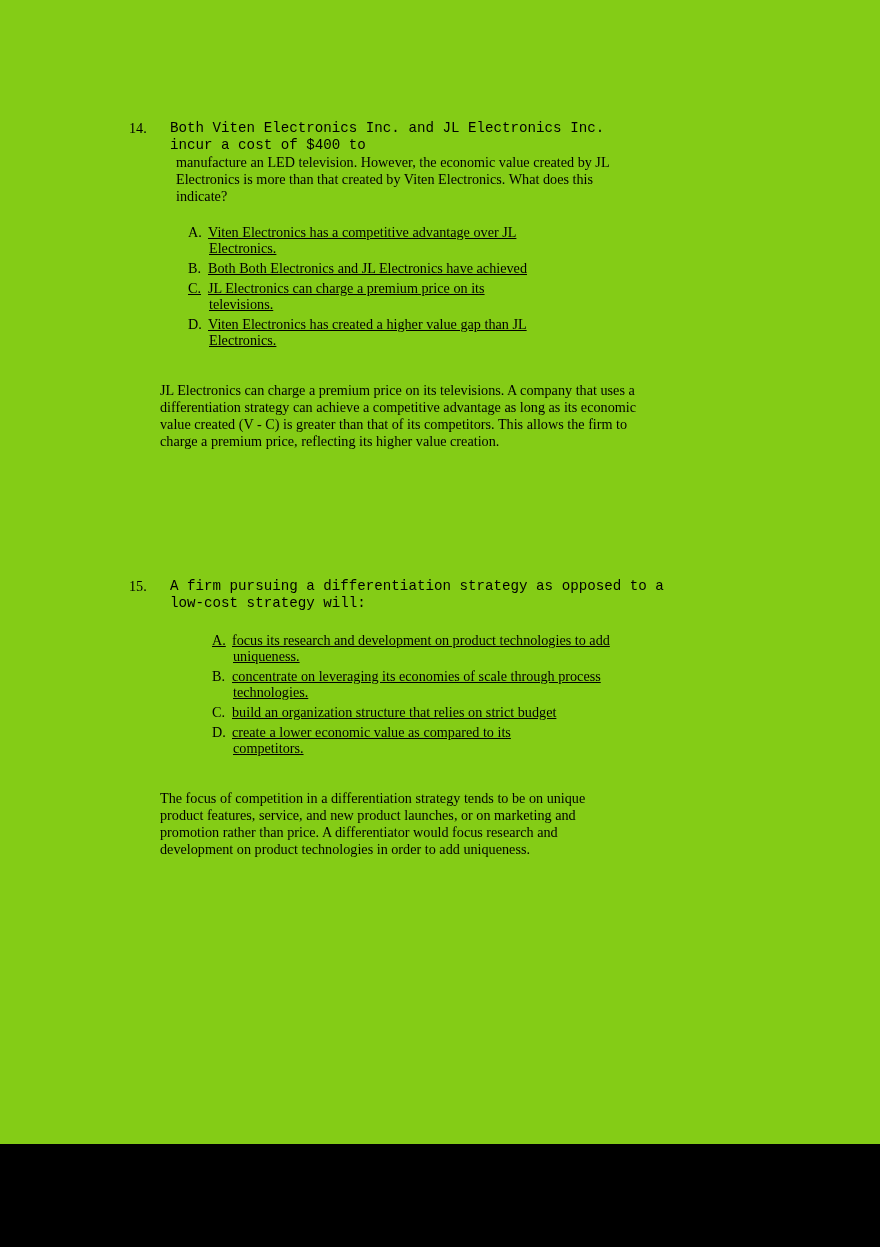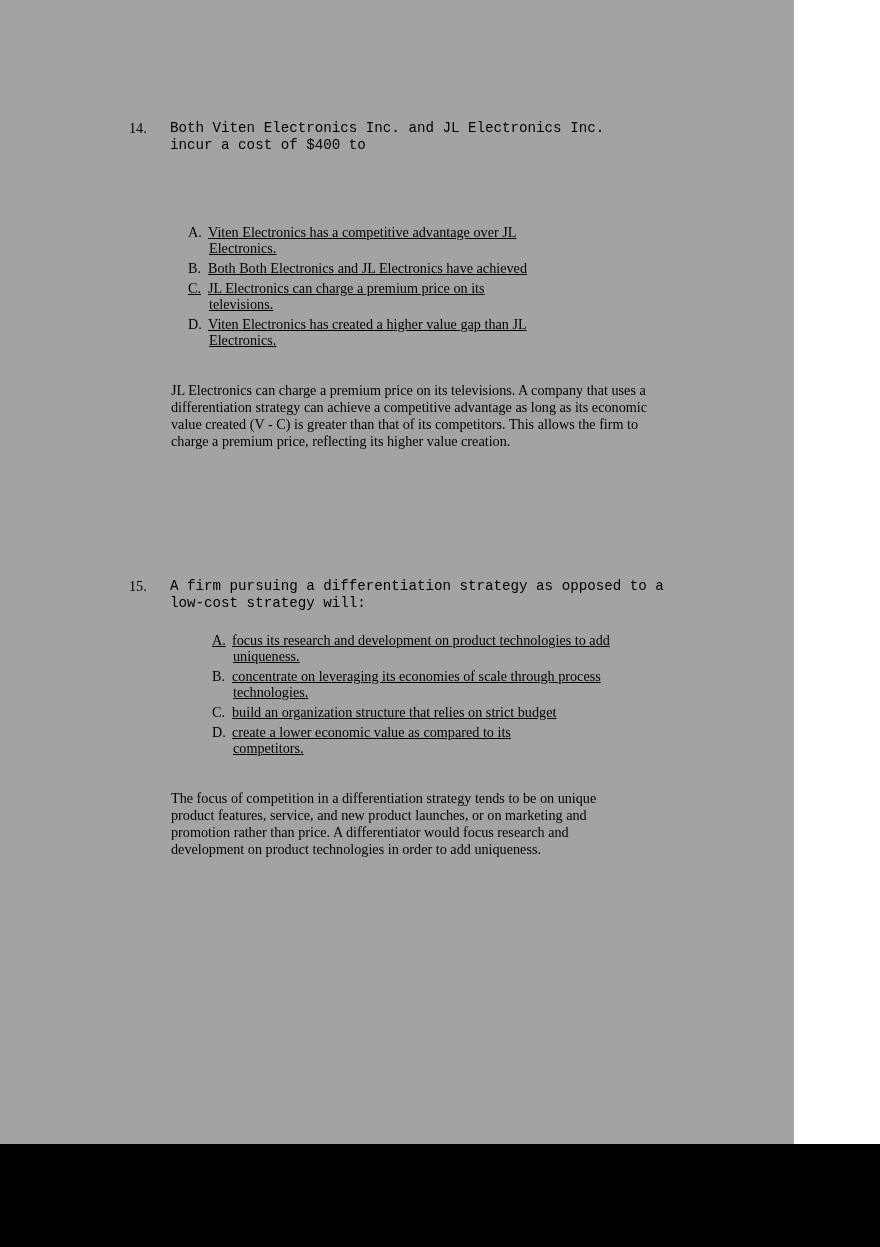--- a/index.html
+++ b/index.html
@@ -3,43 +3,44 @@
   <meta charset="utf-8">
   <style>
     html, body { margin: 0; padding: 0; }
     body {
       width: 880px; height: 1247px; position: relative; overflow: hidden;
       background: #ffffff;
       font-family: "Liberation Serif", "DejaVu Serif", serif;
       color: #000;
       font-size: 14.2px;
     }
-    .page { position: absolute; left: 0; top: 0; width: 794px; height: 1144px; background: #a3a3a3; }
+    .page { position: absolute; left: 0; top: 0; width: 880px; height: 1144px; background: #84cc16; }
     .bottom-bar { position: absolute; left: 0; top: 1144px; width: 880px; height: 103px; background: #000; }
     .q { position: absolute; left: 0; width: 880px; }
     .qnum { position: absolute; left: 129px; top: 0; line-height: 17px; }
     .qstem { position: absolute; left: 170px; top: 0; width: 460px; line-height: 17px; }
     .qstem .first { display: block; font-family: Liberation Mono, monospace; }
     .qstem .rest { display: block; padding-left: 6px; }
     .options { position: absolute; left: 188px; width: 420px; text-decoration: underline; }
     .opt { position: relative; line-height: 16px; margin-bottom: 4px; }
     .opt .letter { display: inline-block; width: 20px; }
     .opt .letter.correct { text-decoration: underline; }
     .opt .cont { display: block; padding-left: 21px; }
-    .explain { position: absolute; left: 171px; width: 480px; line-height: 17px; }
+    .explain { position: absolute; left: 160px; width: 480px; line-height: 17px; }
   </style>
 </head>
 <body>
 
 <div class="page">
 
   <div class="q" style="top:120px;">
     <span class="qnum">14.</span>
     <div class="qstem">
       <span class="first">Both Viten Electronics Inc. and JL Electronics Inc. incur a cost of $400 to</span>
+      <span class="rest">manufacture an LED television. However, the economic value created by JL Electronics is more than that created by Viten Electronics. What does this indicate?</span>
     </div>
   </div>
 
   <div class="options" style="top:224px;">
     <div class="opt">
       <span class="letter">A.</span><span>Viten Electronics has a competitive advantage over JL</span>
       <span class="cont">Electronics.</span>
     </div>
     <div class="opt">
       <span class="letter">B.</span><span>Both Both Electronics and JL Electronics have achieved</span>

